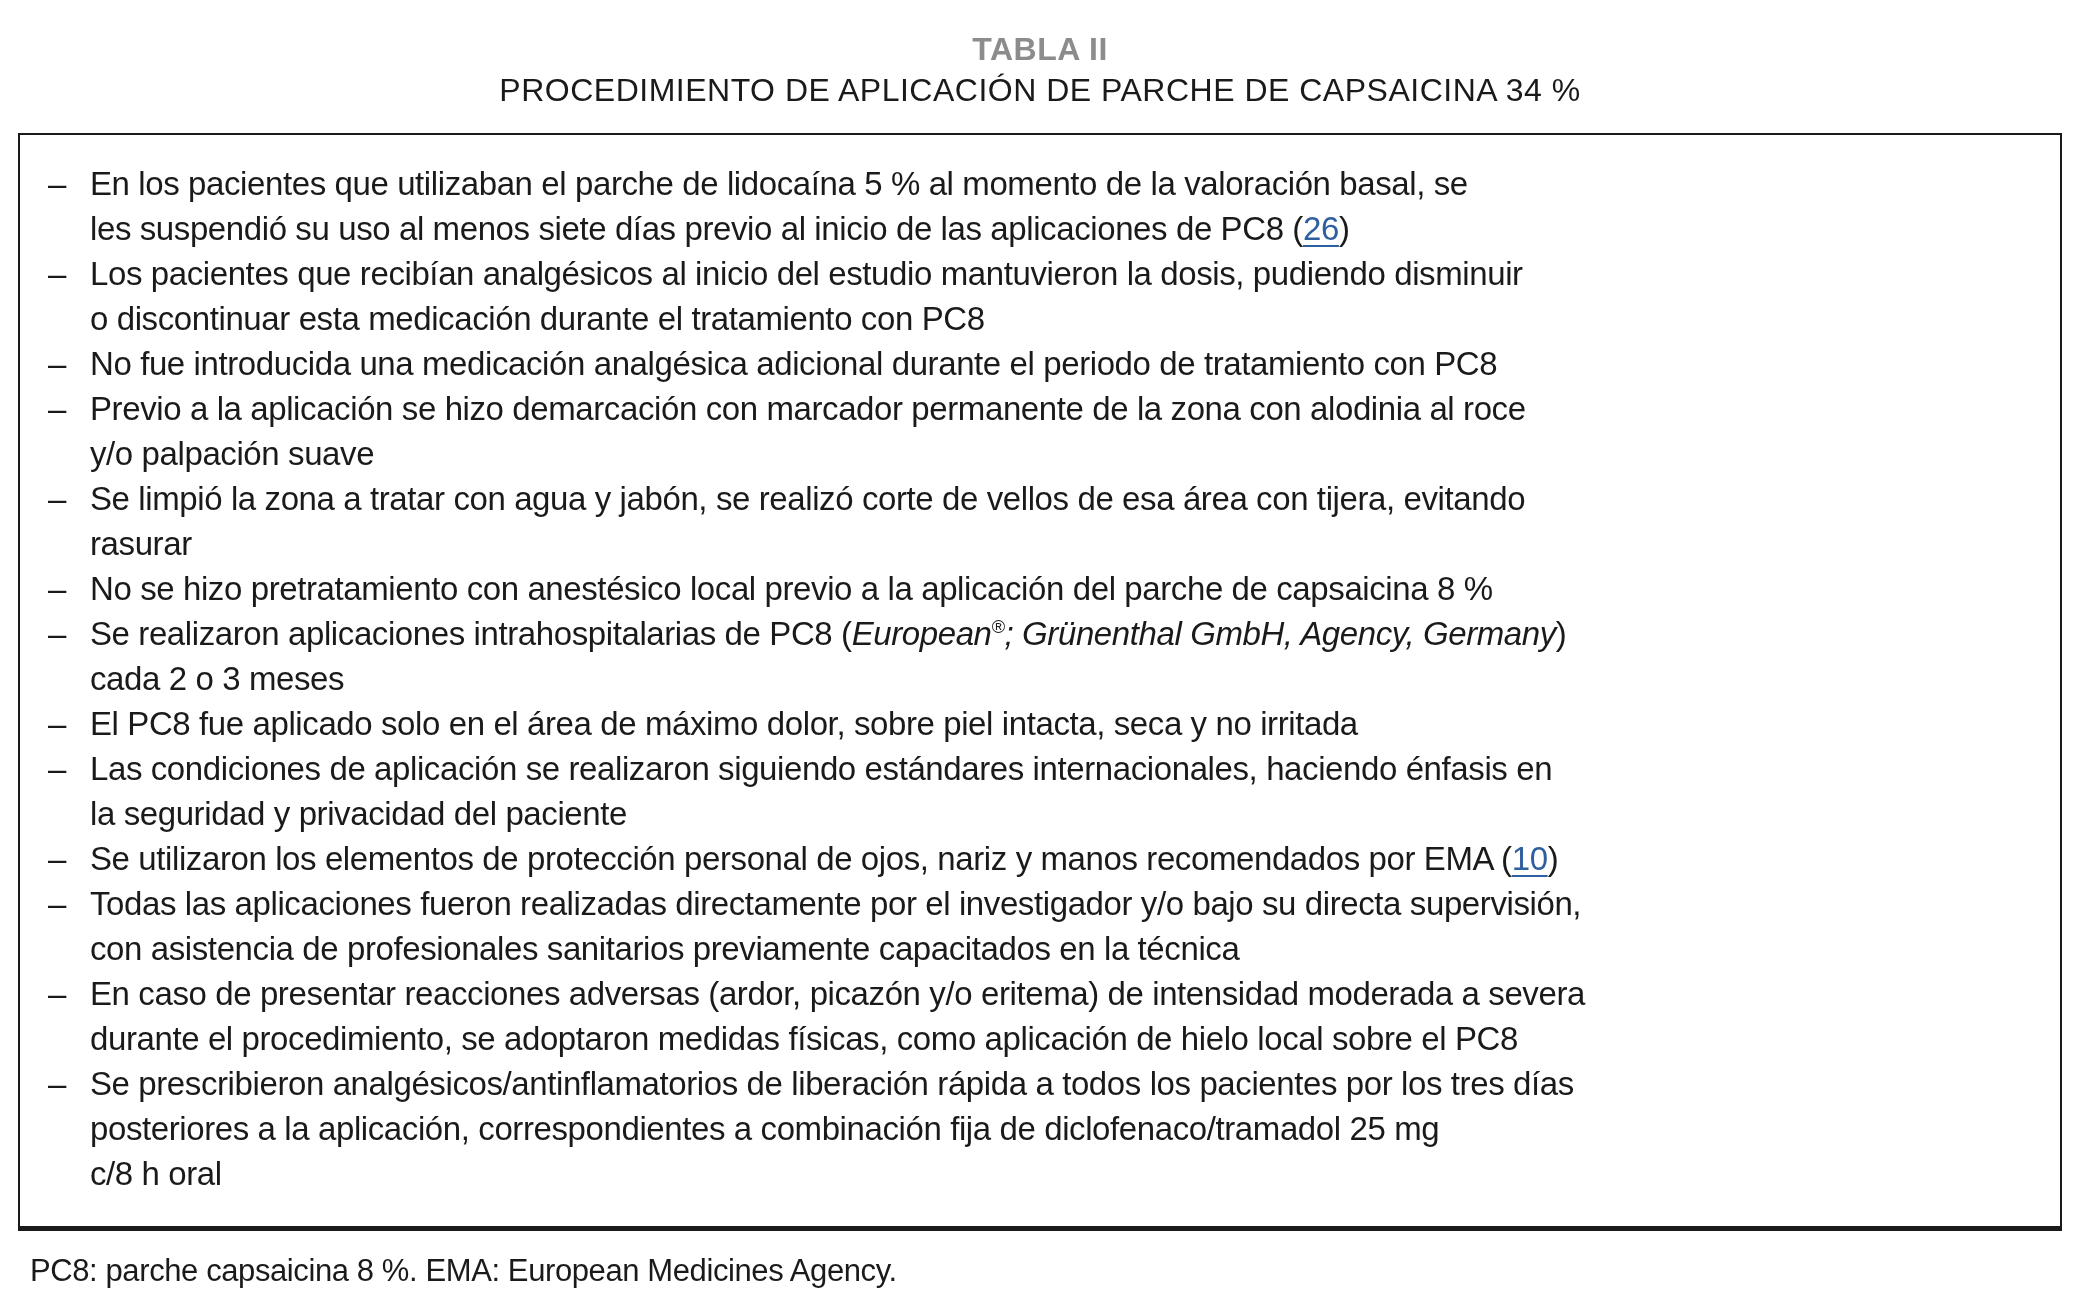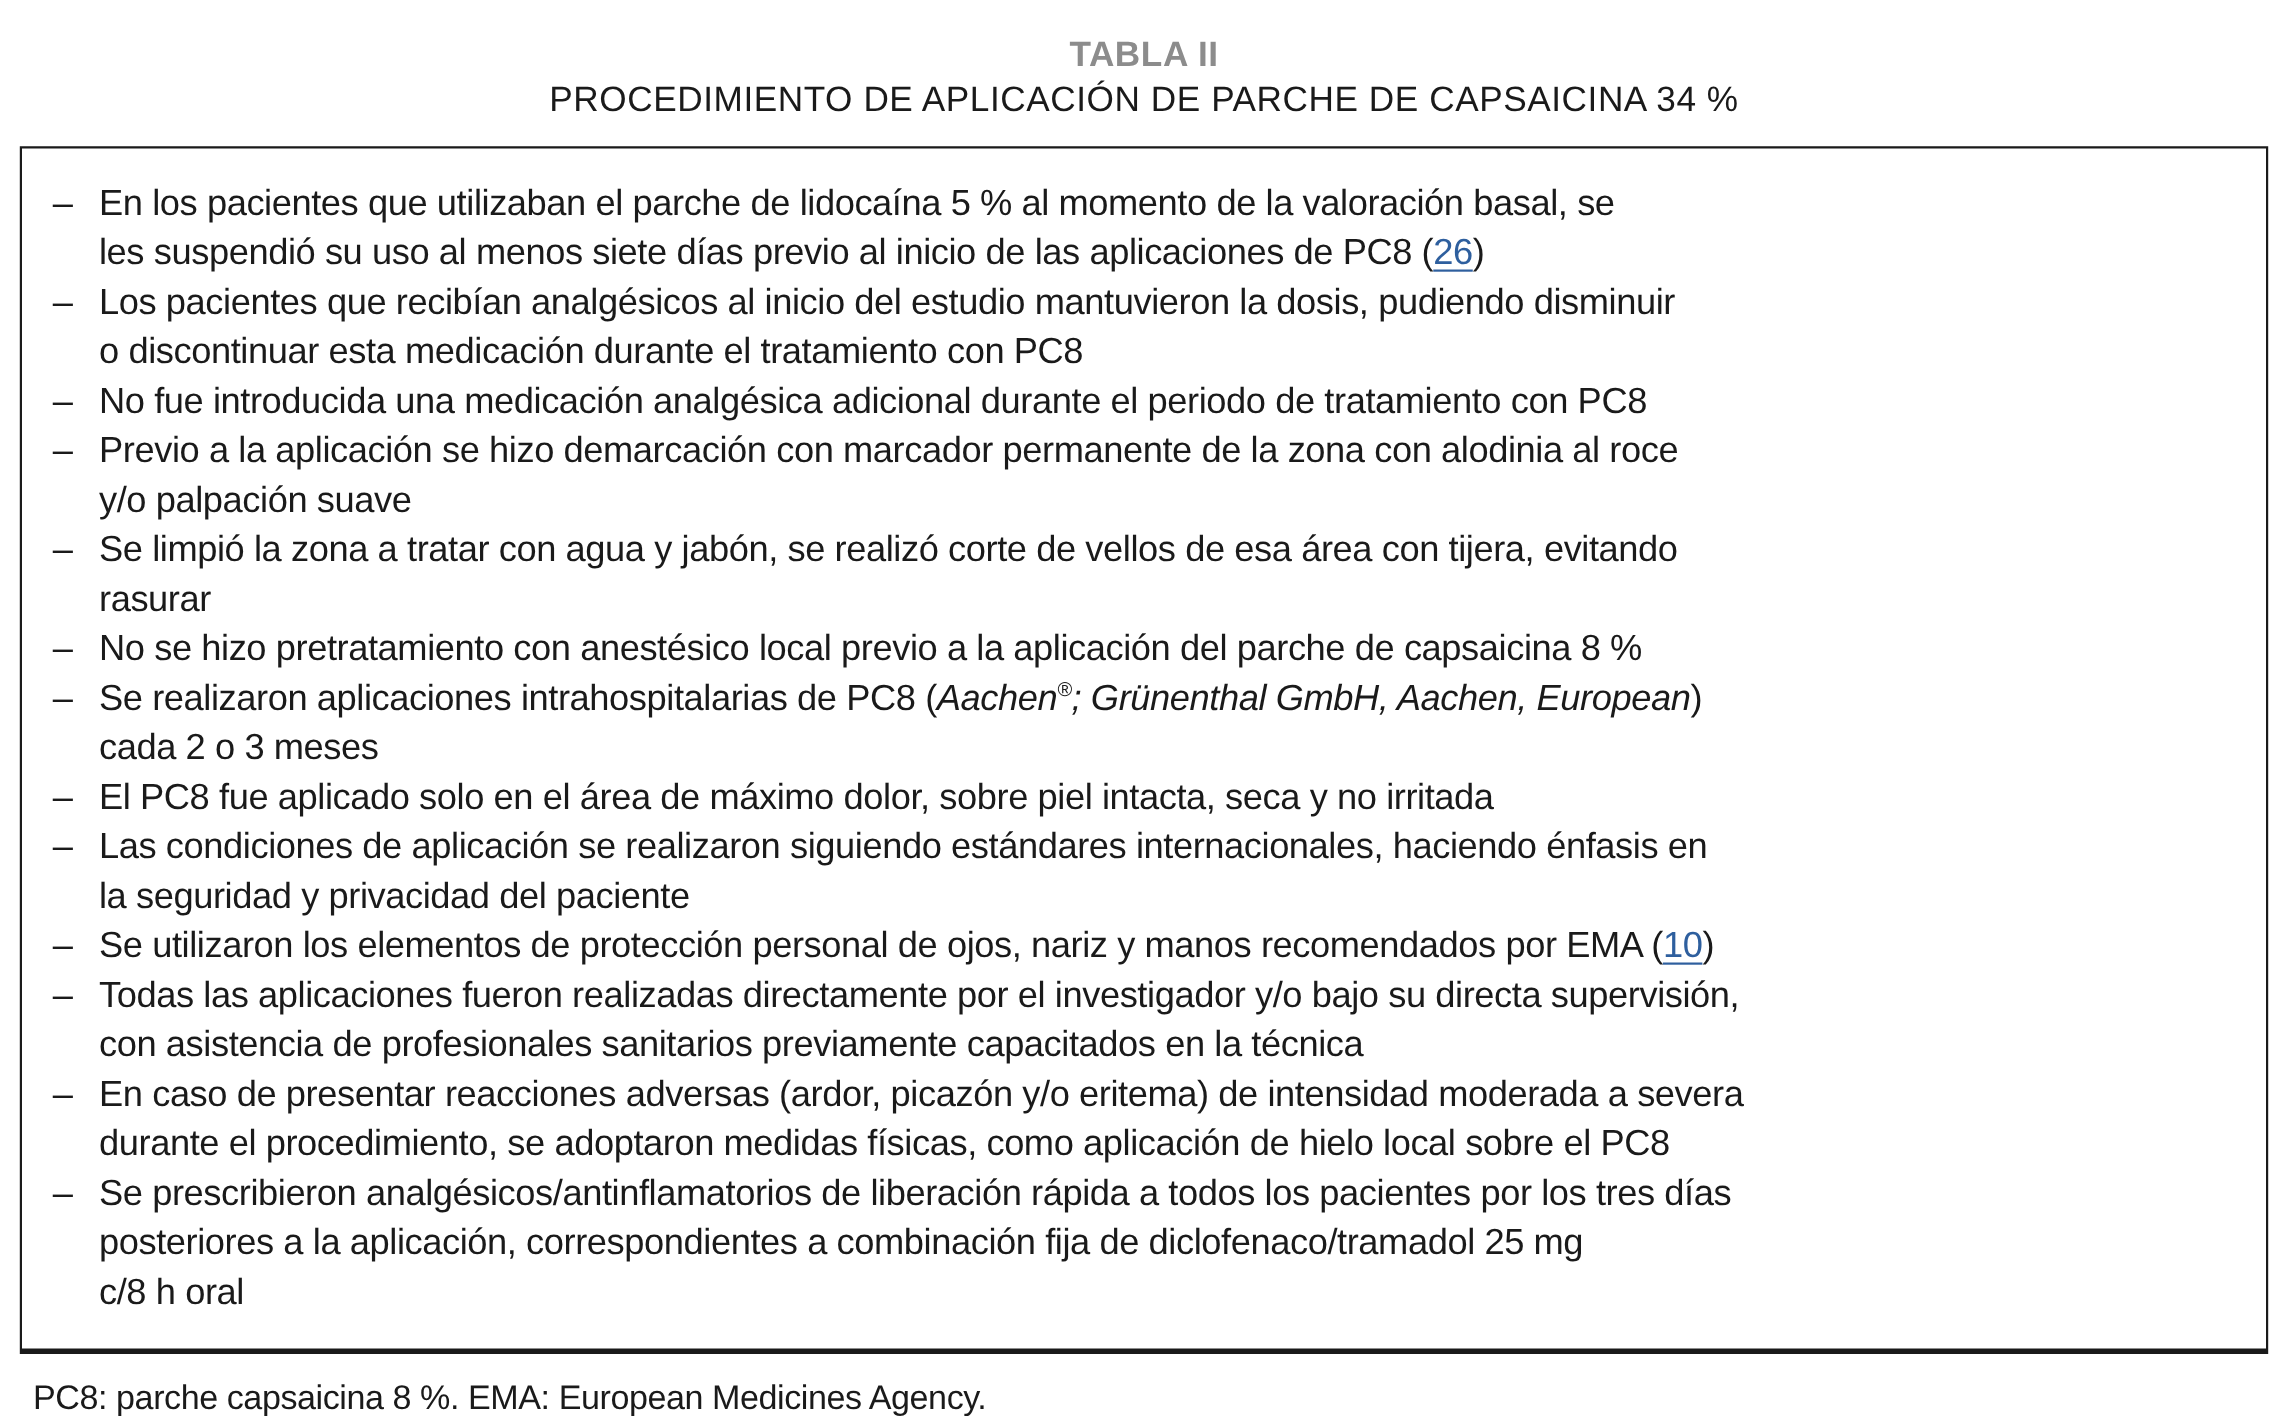--- a/index.html
+++ b/index.html
@@ -89,21 +89,21 @@
   </div>
 
   <div class="procedure-box">
     <ul class="procedure-list" id="procedure-list">
         <li><span class="dash">–</span>En los pacientes que utilizaban el parche de lidocaína 5 % al momento de la valoración basal, se<br>les suspendió su uso al menos siete días previo al inicio de las aplicaciones de PC8 (<a class="ref" href="#">26</a>)</li>
         <li><span class="dash">–</span>Los pacientes que recibían analgésicos al inicio del estudio mantuvieron la dosis, pudiendo disminuir<br>o discontinuar esta medicación durante el tratamiento con PC8</li>
         <li><span class="dash">–</span>No fue introducida una medicación analgésica adicional durante el periodo de tratamiento con PC8</li>
         <li><span class="dash">–</span>Previo a la aplicación se hizo demarcación con marcador permanente de la zona con alodinia al roce<br>y/o palpación suave</li>
         <li><span class="dash">–</span>Se limpió la zona a tratar con agua y jabón, se realizó corte de vellos de esa área con tijera, evitando<br>rasurar</li>
         <li><span class="dash">–</span>No se hizo pretratamiento con anestésico local previo a la aplicación del parche de capsaicina 8 %</li>
-        <li><span class="dash">–</span>Se realizaron aplicaciones intrahospitalarias de PC8 (<i>Aachen</i><sup><i>®</i></sup><i>; Grünenthal GmbH, Aachen, European</i>)<br>cada 2 o 3 meses</li>
+        <li><span class="dash">–</span>Se realizaron aplicaciones intrahospitalarias de PC8 (<i>European</i><sup><i>®</i></sup><i>; Grünenthal GmbH, Agency, Germany</i>)<br>cada 2 o 3 meses</li>
         <li><span class="dash">–</span>El PC8 fue aplicado solo en el área de máximo dolor, sobre piel intacta, seca y no irritada</li>
         <li><span class="dash">–</span>Las condiciones de aplicación se realizaron siguiendo estándares internacionales, haciendo énfasis en<br>la seguridad y privacidad del paciente</li>
         <li><span class="dash">–</span>Se utilizaron los elementos de protección personal de ojos, nariz y manos recomendados por EMA (<a class="ref" href="#">10</a>)</li>
         <li><span class="dash">–</span>Todas las aplicaciones fueron realizadas directamente por el investigador y/o bajo su directa supervisión,<br>con asistencia de profesionales sanitarios previamente capacitados en la técnica</li>
         <li><span class="dash">–</span>En caso de presentar reacciones adversas (ardor, picazón y/o eritema) de intensidad moderada a severa<br>durante el procedimiento, se adoptaron medidas físicas, como aplicación de hielo local sobre el PC8</li>
         <li><span class="dash">–</span>Se prescribieron analgésicos/antinflamatorios de liberación rápida a todos los pacientes por los tres días<br>posteriores a la aplicación, correspondientes a combinación fija de diclofenaco/tramadol 25 mg<br>c/8 h oral</li>
       </ul>
   </div>
 
   <div class="footnote">PC8: parche capsaicina 8 %. EMA: European Medicines Agency.</div>

